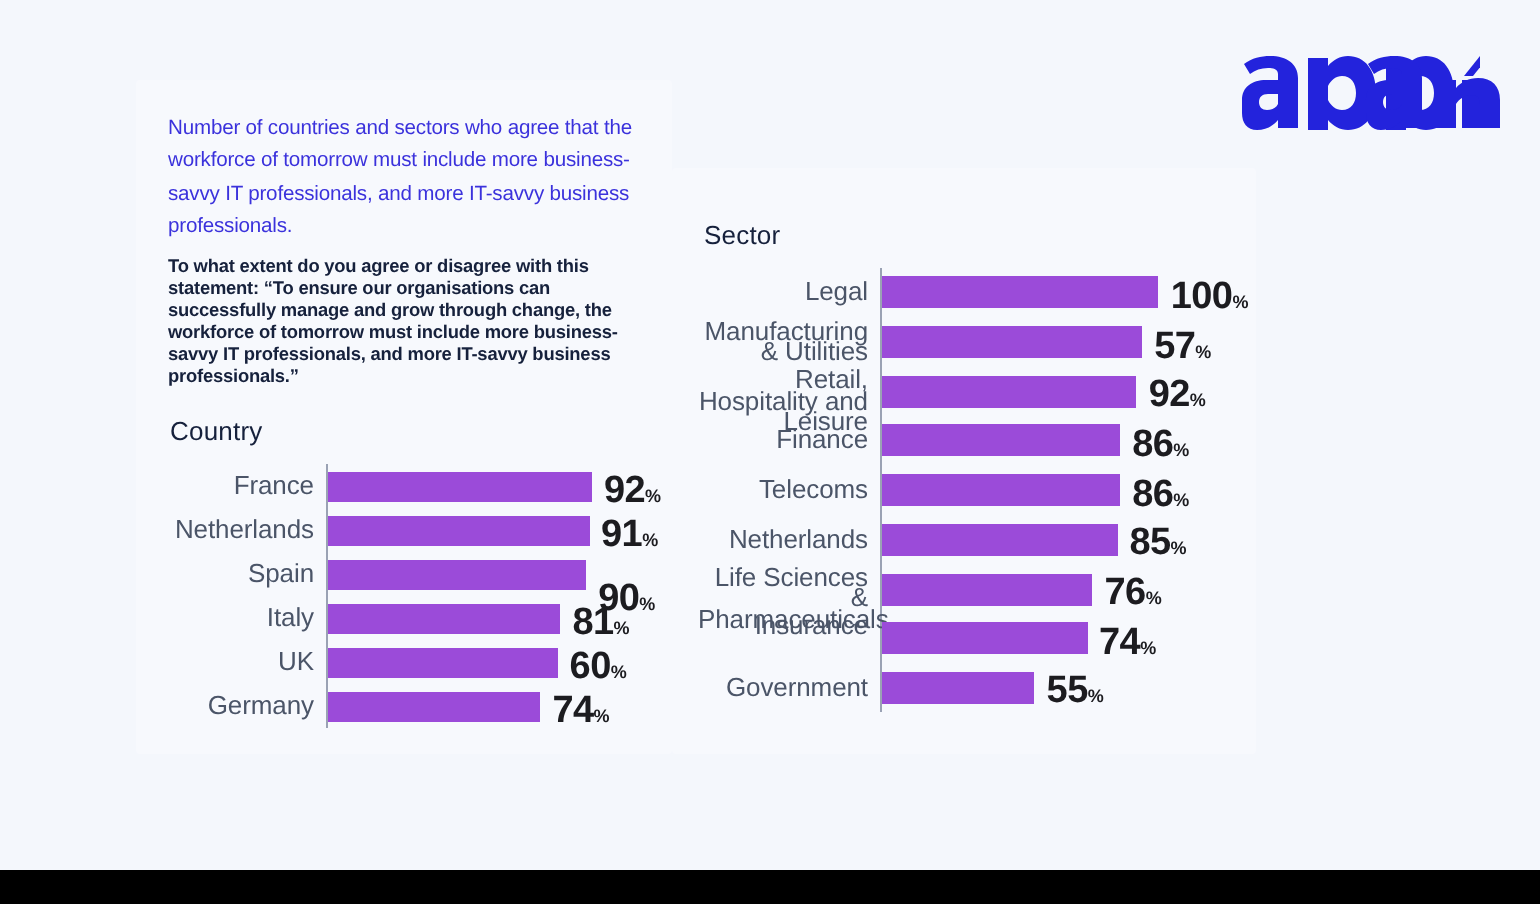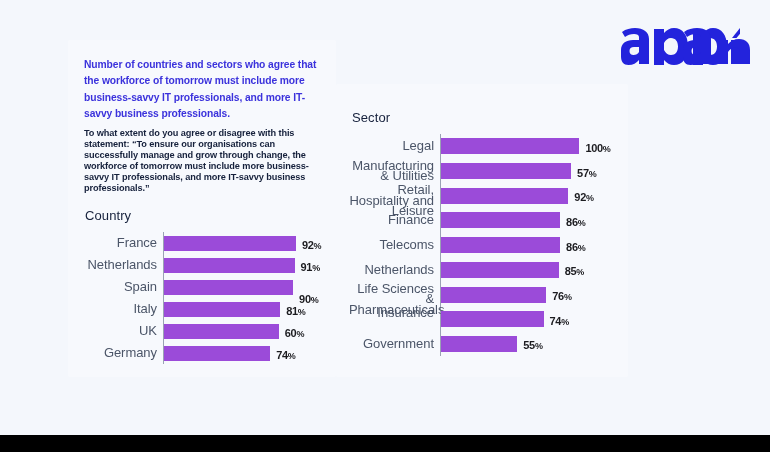--- a/index.html
+++ b/index.html
@@ -64,21 +64,21 @@
     background: #f7f9fd;
     border-radius: 2px;
   }
 
   .lead {
     position: absolute;
     left: 16px;
     top: 17px;
     width: 238px;
     color: #3b32dc;
-    font-weight: bold;
+    font-weight: normal;
     font-size: 10.3px;
     line-height: 16.4px;
     letter-spacing: -0.1px;
   }
   .sub {
     position: absolute;
     left: 16px;
     top: 88px;
     width: 243px;
     color: #16213c;
@@ -120,21 +120,21 @@
   .bar {
     position: absolute;
     background: #9b4bd9;
   }
   .val {
     position: absolute;
     color: #1c1c20;
     font-weight: bold;
     white-space: nowrap;
   }
-  .val .num { font-size: 11px; letter-spacing: -0.3px; margin-top: 42px; }
+  .val .num { font-size: 19px; letter-spacing: -0.3px; margin-top: 42px; }
   .val .pct { font-size: 9px; }
 
   
   #chart-country { left: 80px; top: 208px; width: 250px; height: 160px; }
   #chart-country .chart-title { position: absolute; left: 5px; top: 0px; }
   #chart-country .axis { left: 83px; top: 24px; height: 132px; }
 
   
   #chart-sector { left: 350px; top: 110px; width: 275px; height: 255px; }
   #chart-sector .chart-title { position: absolute; left: 2px; top: 0px; }

